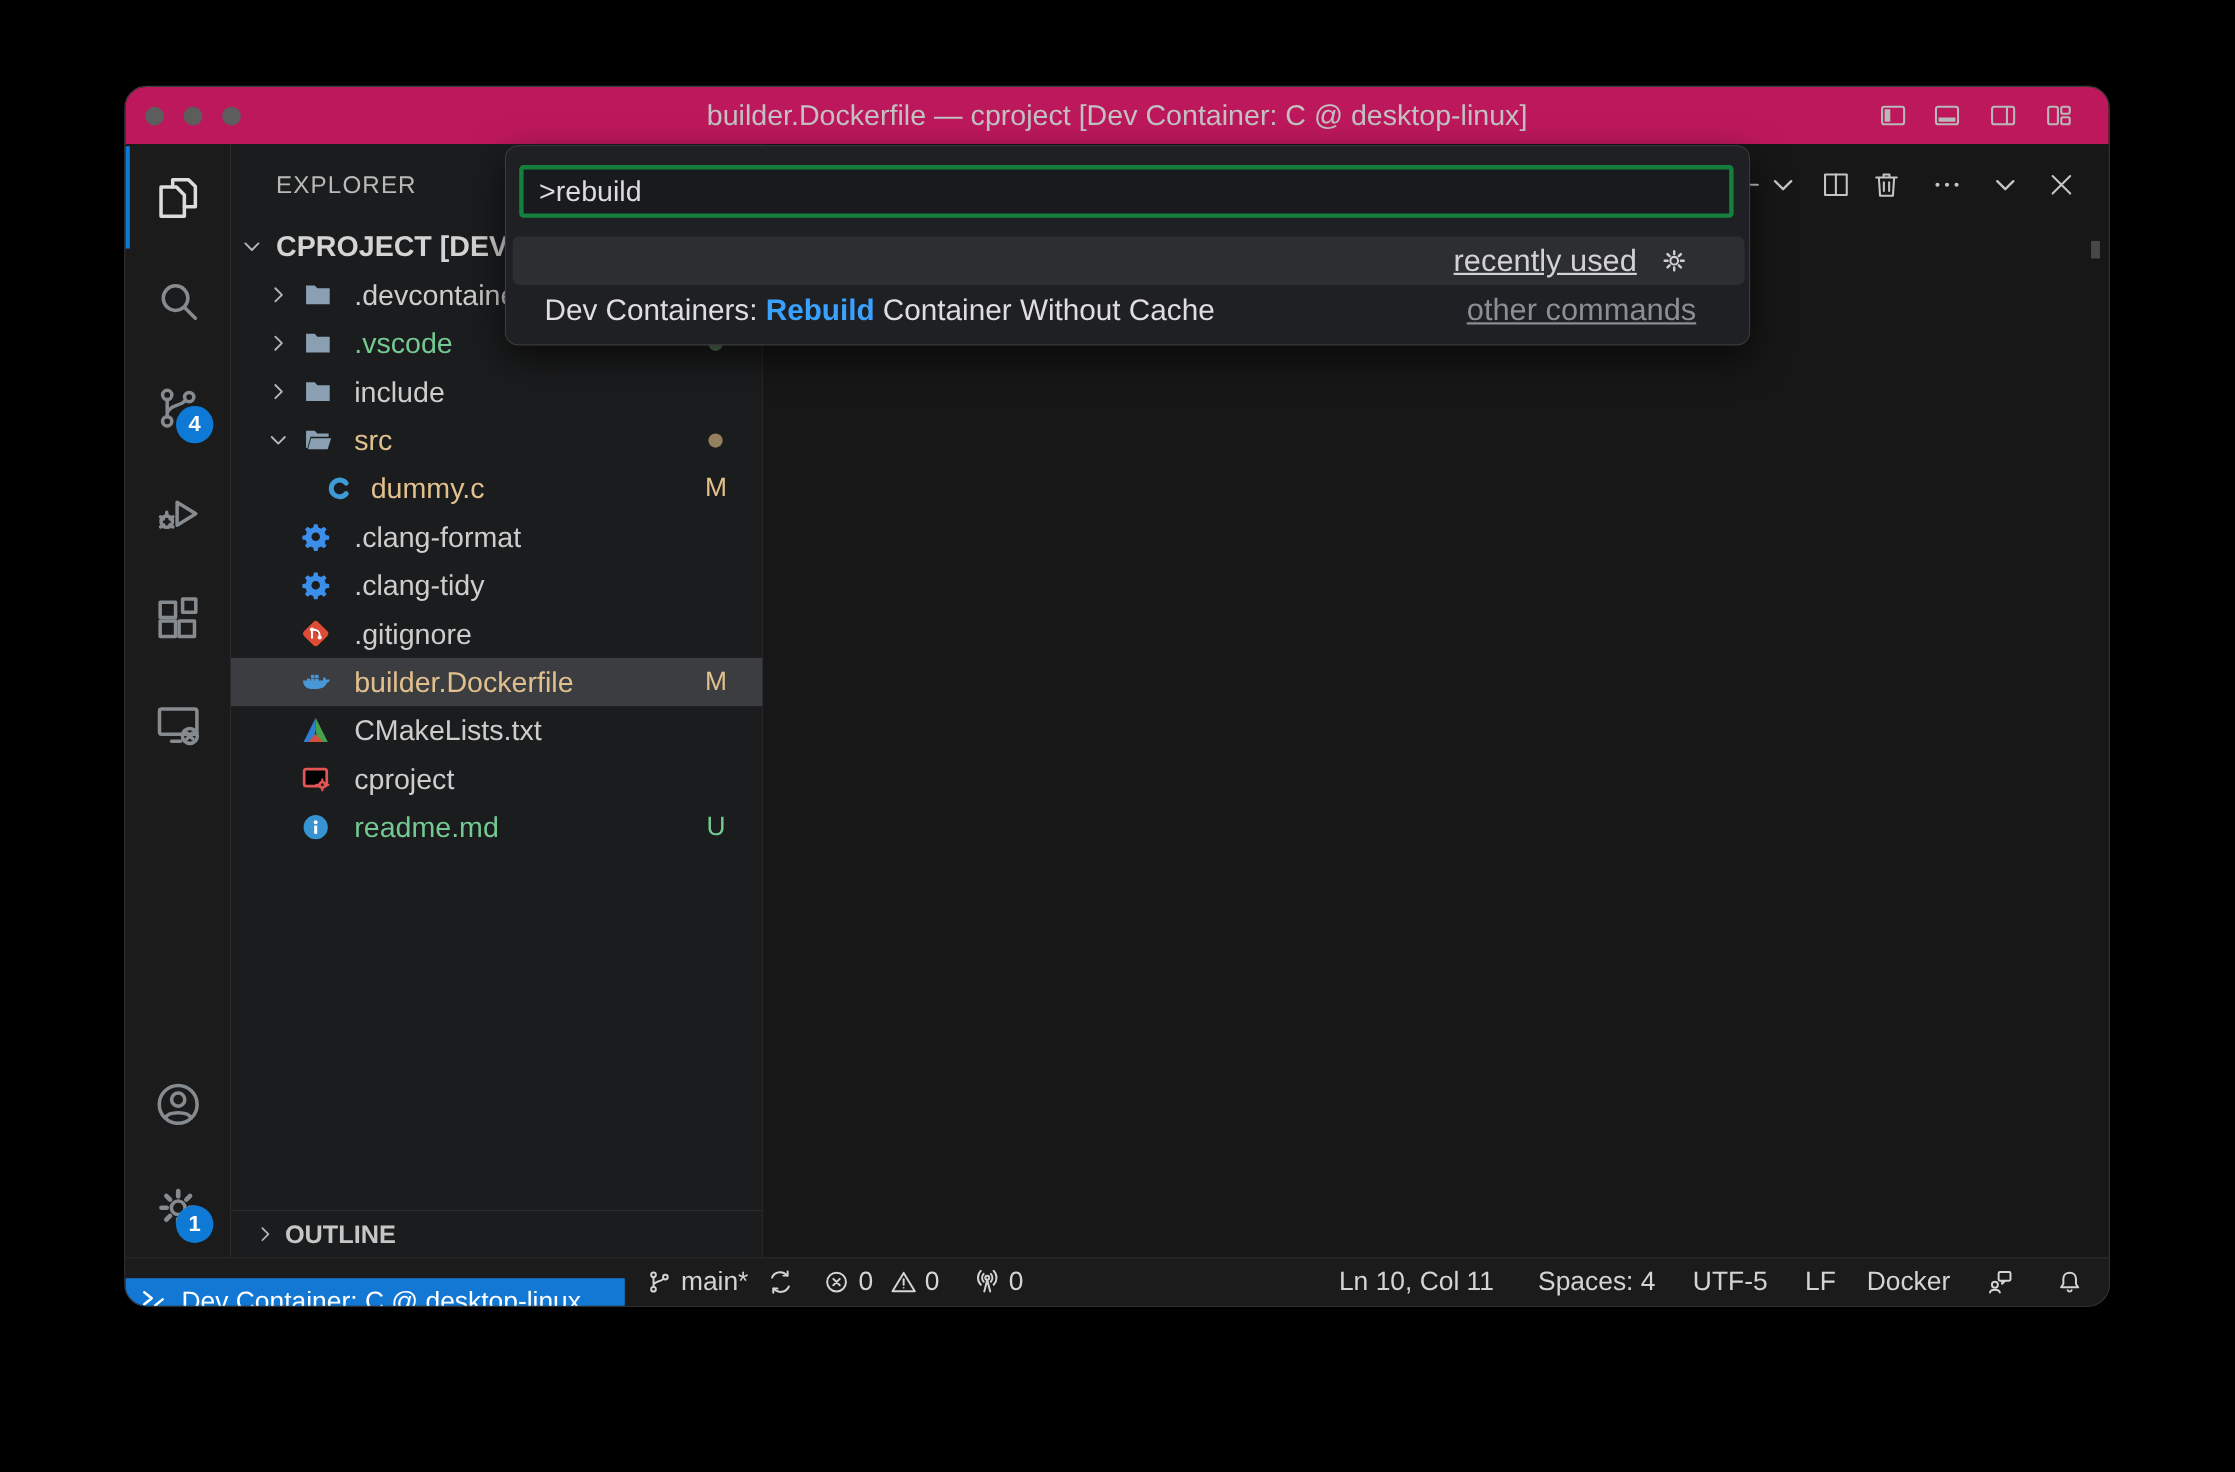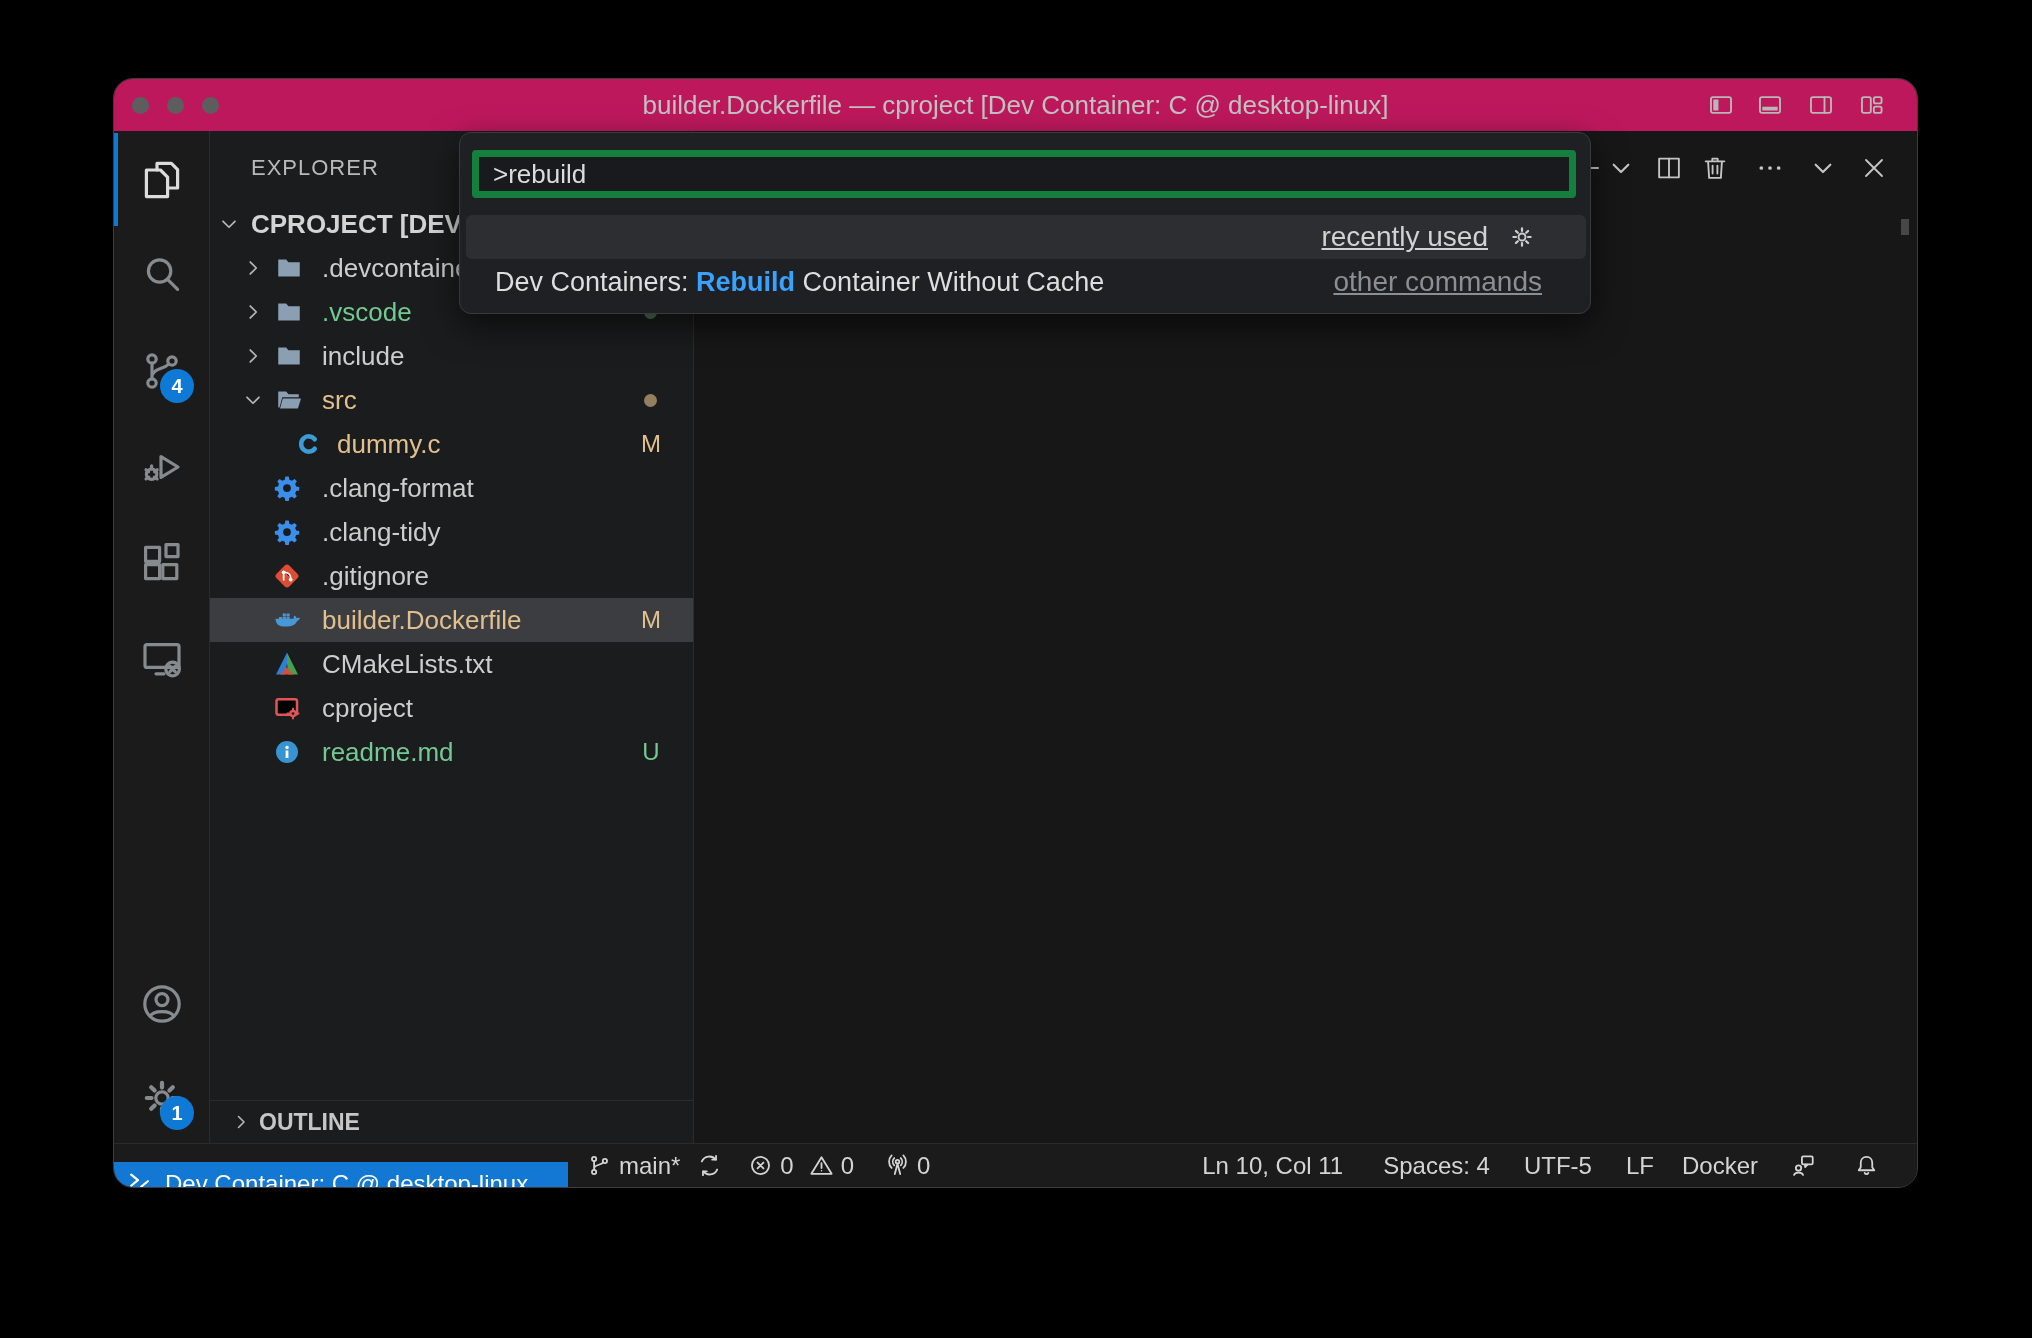--- a/index.html
+++ b/index.html
@@ -33,40 +33,40 @@
   .outline{position:absolute;left:0;right:0;bottom:0;height:42px;border-top:1px solid #2b2b2b;}
   .outline .chev{position:absolute;left:19px;top:9px;width:24px;height:24px;color:#b6b6b6;}
   .outline .olbl{position:absolute;left:49px;line-height:42px;font-weight:700;font-size:23px;color:#c6c6c6;}
   
   .main{position:absolute;left:580px;top:52px;right:0;bottom:44px;background:#171717;}
   .pt-ic{position:absolute;top:21px;width:32px;height:32px;color:#c5c5c5;}
   .scroll-thumb{position:absolute;right:8px;top:88px;width:8px;height:16px;background:#474747;}
   
   .palette{position:absolute;left:345px;top:53px;width:1132px;height:182px;background:#1f2023;border:1px solid #3a3a3a;
     border-radius:12px;box-shadow:0 12px 34px rgba(0,0,0,.6);z-index:50;box-sizing:border-box;}
-  .pal-input{position:absolute;left:12px;top:17px;width:1104px;height:48px;background:#191a1d;border:7px solid #15803d;
+  .pal-input{position:absolute;left:12px;top:17px;width:1104px;height:48px;background:#191a1d;border:4px solid #15803d;
     border-radius:4px;box-sizing:border-box;color:#dcdcdc;font-size:26px;padding:0 14px;outline:none;
     font-family:"Liberation Sans","DejaVu Sans",sans-serif;}
   .pal-row{position:absolute;left:6px;width:1120px;height:44px;display:flex;align-items:center;
     padding:0 0 0 29px;box-sizing:border-box;border-radius:6px;font-size:27px;color:#dedede;white-space:nowrap;}
   .pal-row.focused{background:#2c2e31;}
   .pal-hl{color:#39a1ff;font-weight:700;}
   .pal-group{margin-left:auto;font-size:28px;text-decoration:underline;}
   .pal-group.g1{color:#d2d2d2;}
   .pal-group.g2{color:#8a8f95;padding-right:44px;}
   .pal-gear{width:28px;height:28px;color:#cfcfcf;margin:0 50px 0 20px;}
   
   .statusbar{position:absolute;left:0;right:0;bottom:0;height:44px;background:#1b1b1b;border-top:1px solid #2b2b2b;
     color:#d4d4d4;font-size:24px;box-sizing:border-box;}
   .sb-left{position:absolute;left:0;top:0;bottom:0;display:flex;align-items:center;}
   .remote-chip{height:44px;width:454px;background:#1278d4;color:#fff;display:flex;align-items:center;gap:12px;
     padding-left:12px;box-sizing:border-box;margin-top:36px;}
   .s-ic{width:27px;height:27px;flex:none;}
   .sb-item{display:flex;align-items:center;gap:6px;}
-  .sb-right{position:absolute;right:0;top:0;bottom:0;display:flex;align-items:center;padding-right:37px;text-align:right;}
+  .sb-right{position:absolute;right:0;top:0;bottom:0;display:flex;align-items:center;padding-right:22px;text-align:right;}
   .icon svg,.s-ic svg,.act-ic svg,.lay-ic svg,.pt-ic svg,.chev svg,.fic svg,.pal-gear svg{width:100%;height:100%;display:block;}
 </style>
 </head>
 <body>
 
 <div class="window">
 
   <div class="titlebar">
     <span class="tl" style="left:18px"></span>
     <span class="tl" style="left:53px"></span>

